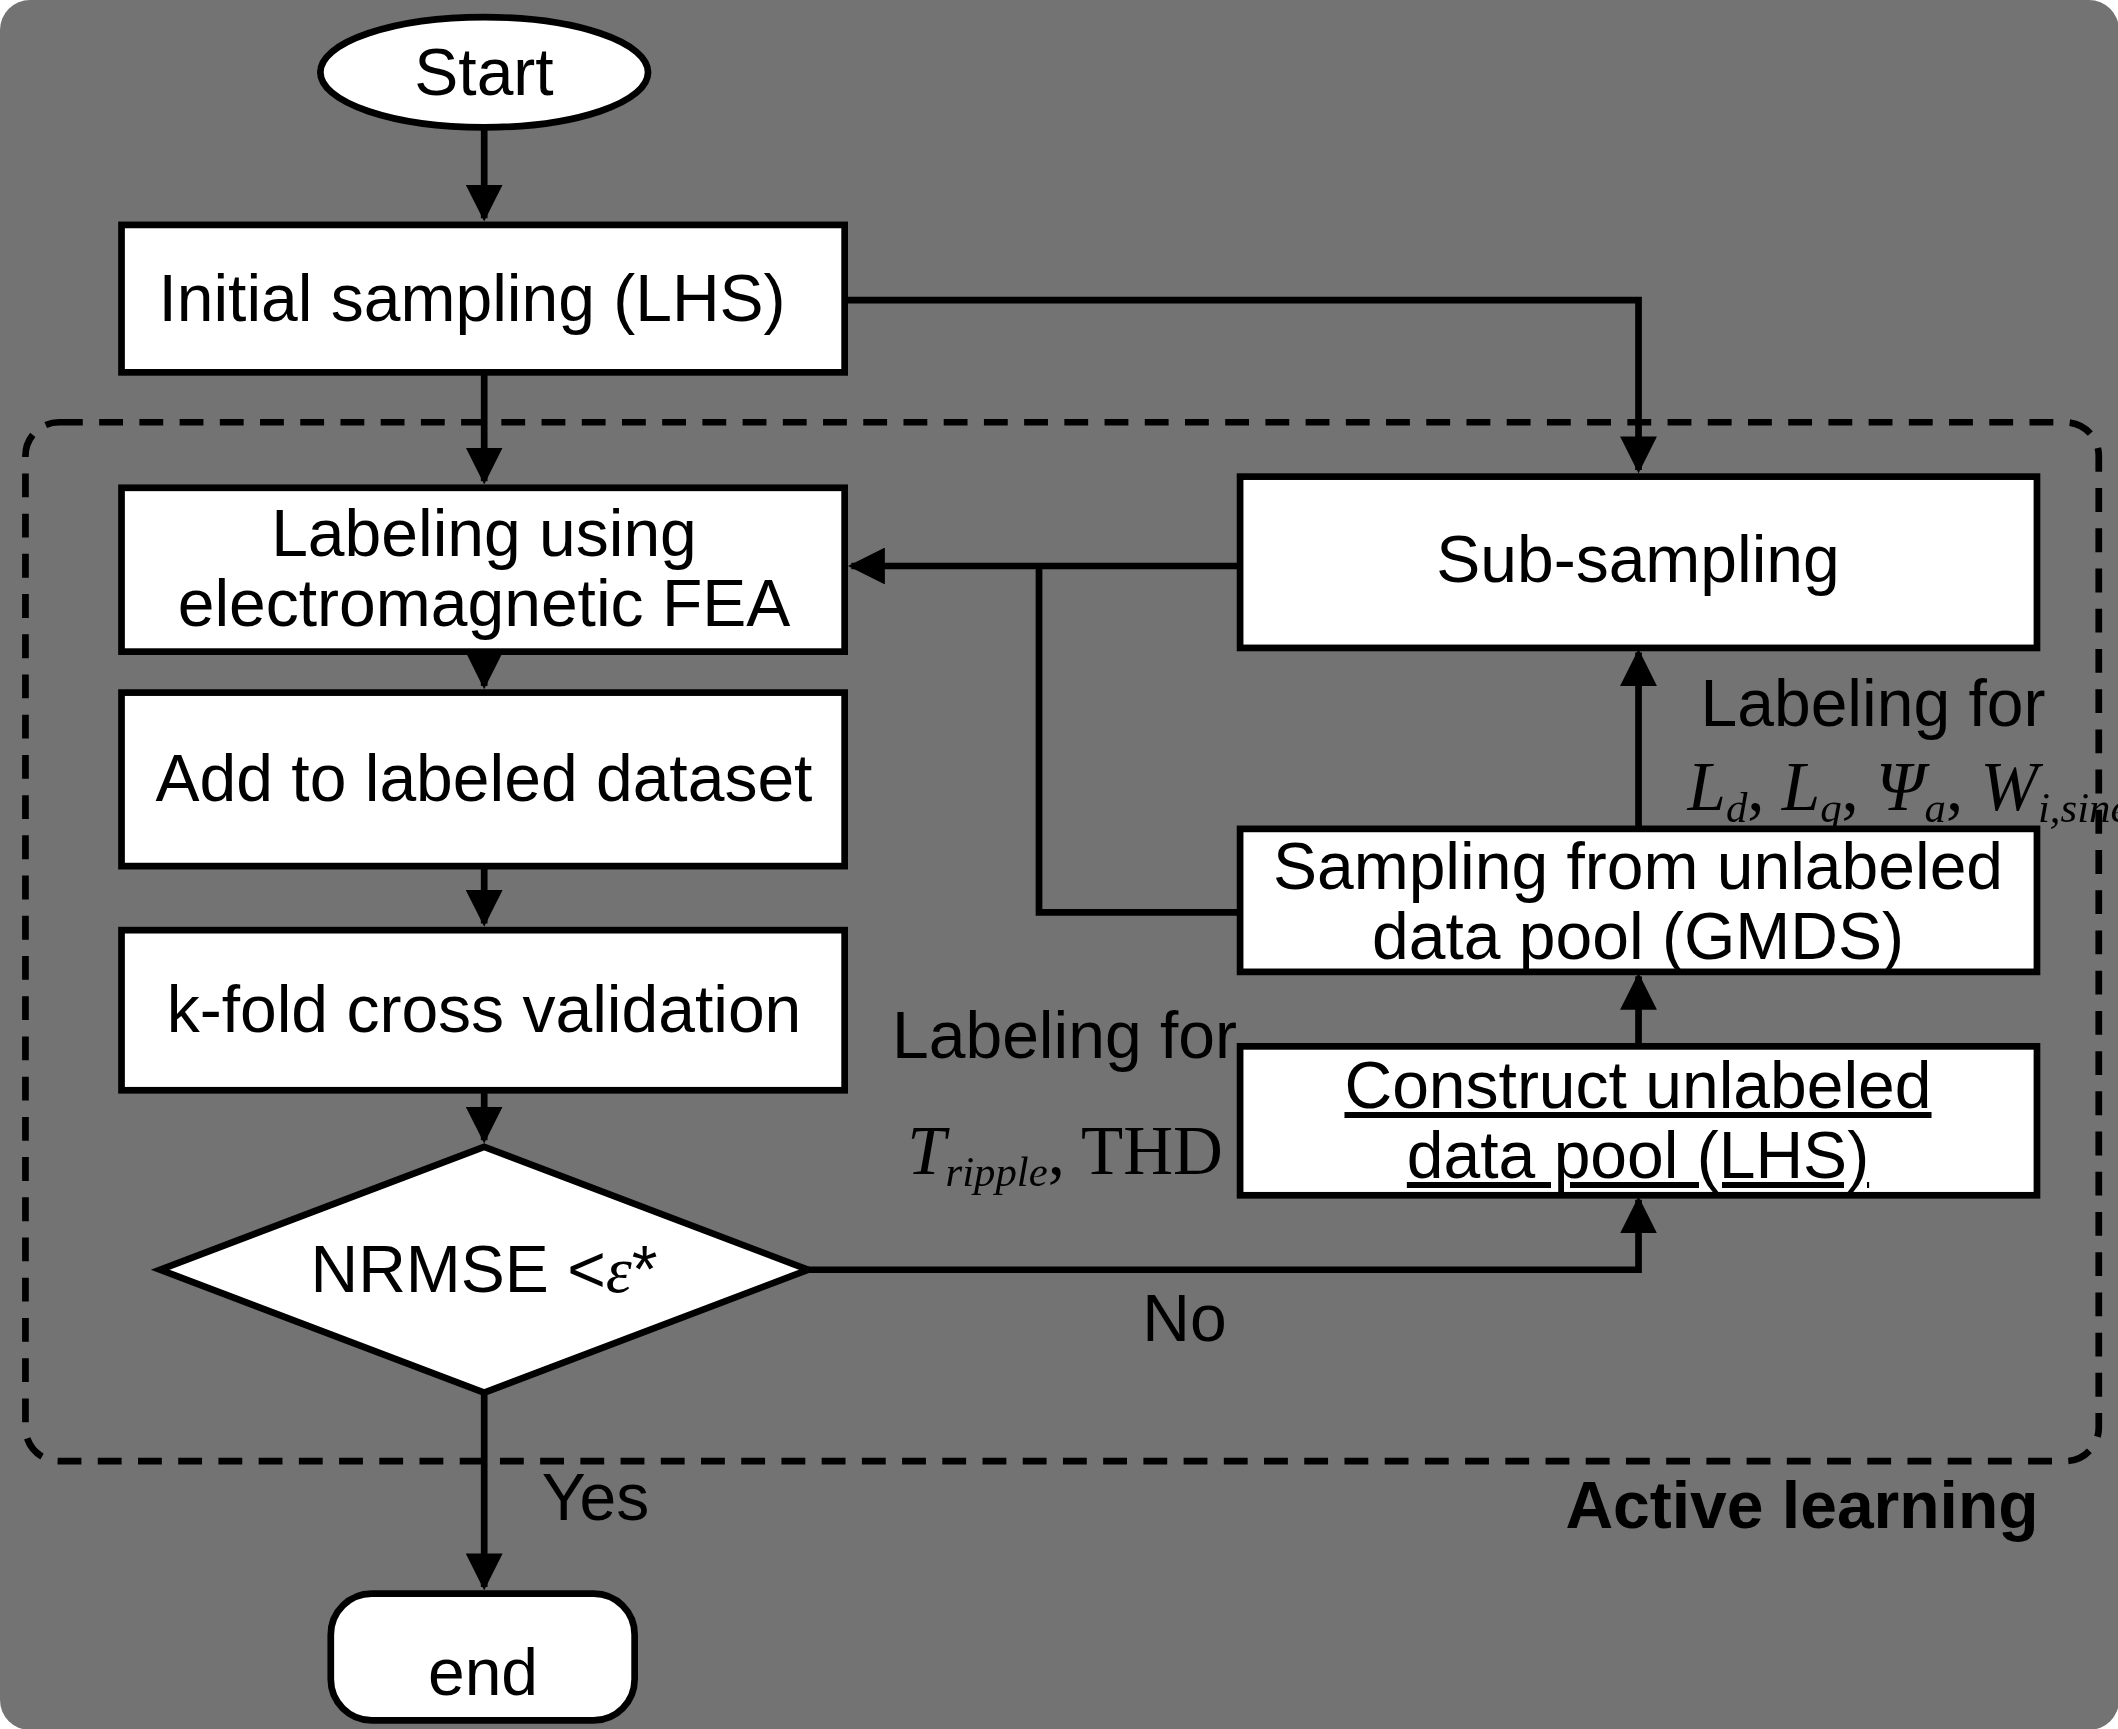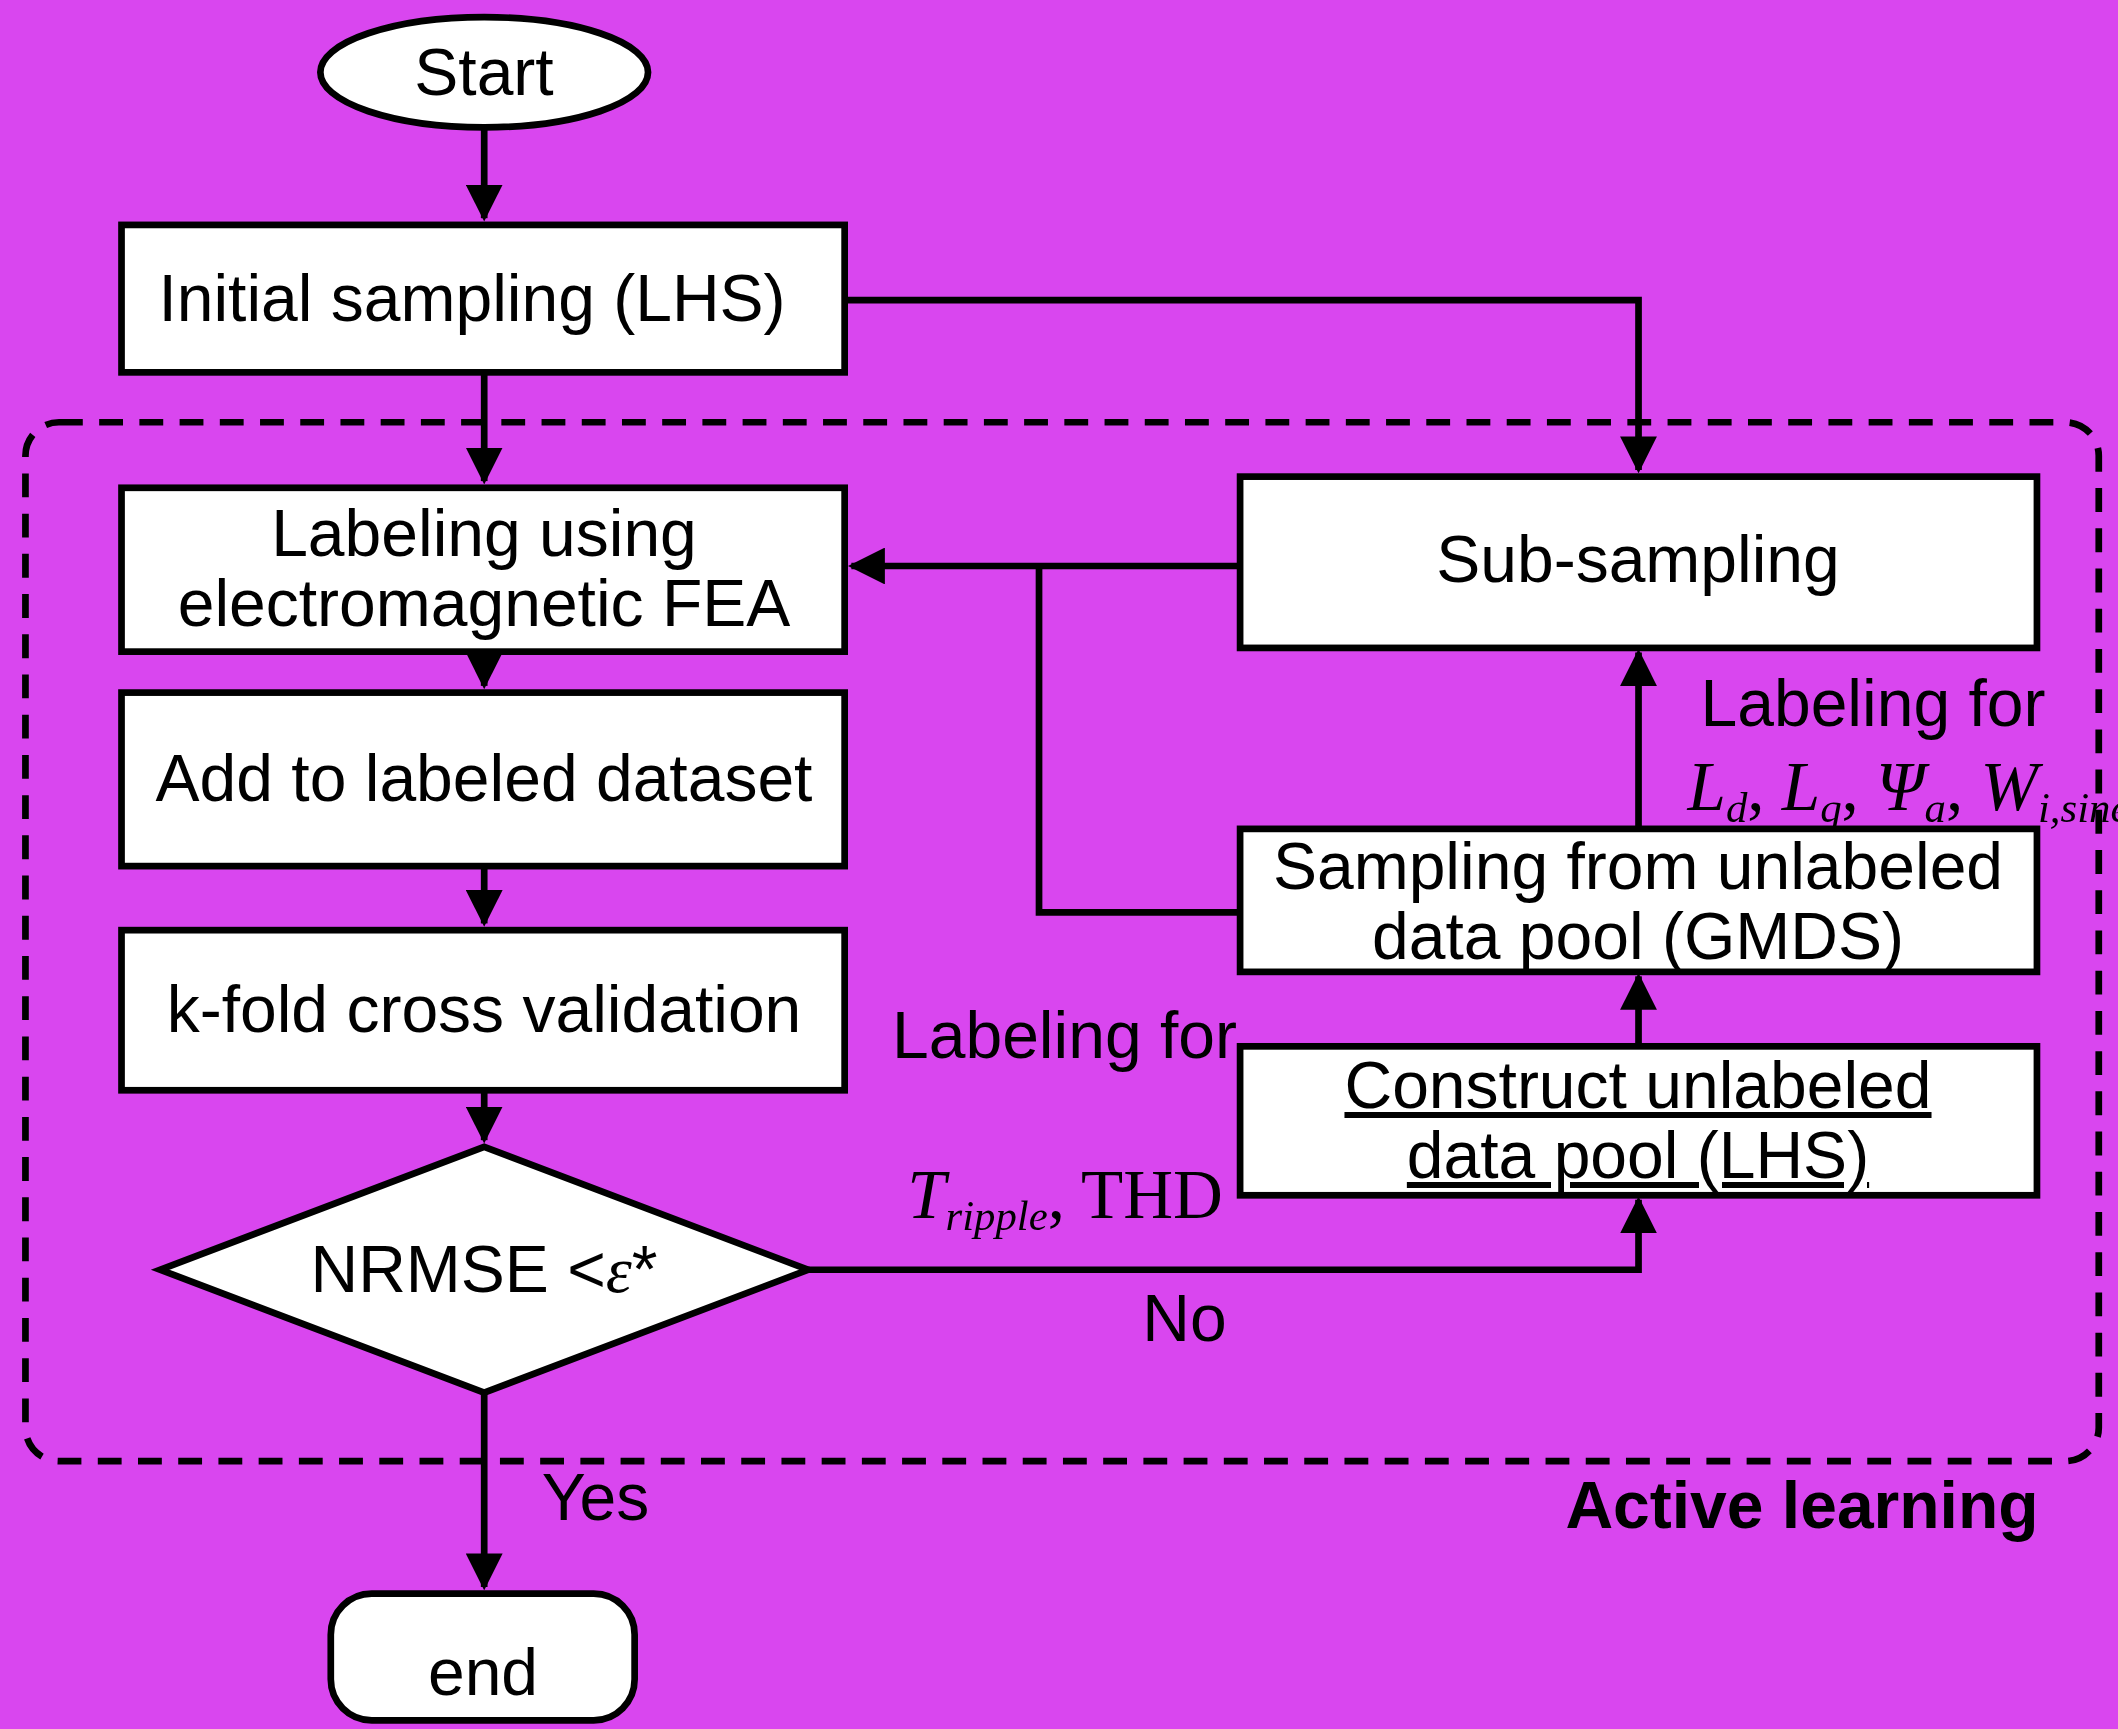--- a/index.html
+++ b/index.html
@@ -1,23 +1,24 @@
 <!DOCTYPE html>
 <html style="font-size:12px"><head>
 <meta charset="utf-8">
 <style>
   html, body { margin: 0; padding: 0; background: #ffffff; }
   #stage {
     position: relative;
     width: 2119px;
     height: 1730px;
-    background: #d946ef;
+    background: #737373;
     font-family: "Liberation Sans", sans-serif;
     color: #000000;
     overflow: hidden;
+    border-radius: 30px;
   }
   #wires { position: absolute; left: 0; top: 0; }
   .lbl {
     position: absolute;
     display: flex;
     align-items: center;
     justify-content: center;
     text-align: center;
     font-size: 66px;
     line-height: 1.06;
@@ -108,18 +109,18 @@
   <div class="lbl" style="left:521px; top:1463px; width:149px; height:69px;">Yes</div>
 
   <div class="lbl" style="left:1110px; top:1284px; width:149px; height:69px;">No</div>
 
   <div class="lbl" style="left:1672px; top:669px; width:402px; height:69px;">Labeling for</div>
 
   <div class="lbl math" style="left:1649px; top:746px; width:447px; height:83px;margin-left:36px;"><span><i>L<sub>d</sub></i><span>, </span><i>L<sub>q</sub></i><span>, </span><i>Ψ<sub>a</sub></i><span>, </span><i>W<sub>i,sine</sub></i></span></div>
 
   <div class="lbl" style="left:856px; top:1001px; width:417px; height:69px;">Labeling for</div>
 
-  <div class="lbl math" style="left:849px; top:1110px; width:432px; height:83px;margin-top:44px;"><span><i>T<sub>ripple</sub></i><span>, THD</span></span></div>
+  <div class="lbl math" style="left:849px; top:1110px; width:432px; height:83px;"><span><i>T<sub>ripple</sub></i><span>, THD</span></span></div>
 
   <div class="lbl bold" style="left:1549px; top:1471px; width:506px; height:69px;">Active learning</div>
 
 </div>
 
 
 </body></html>

